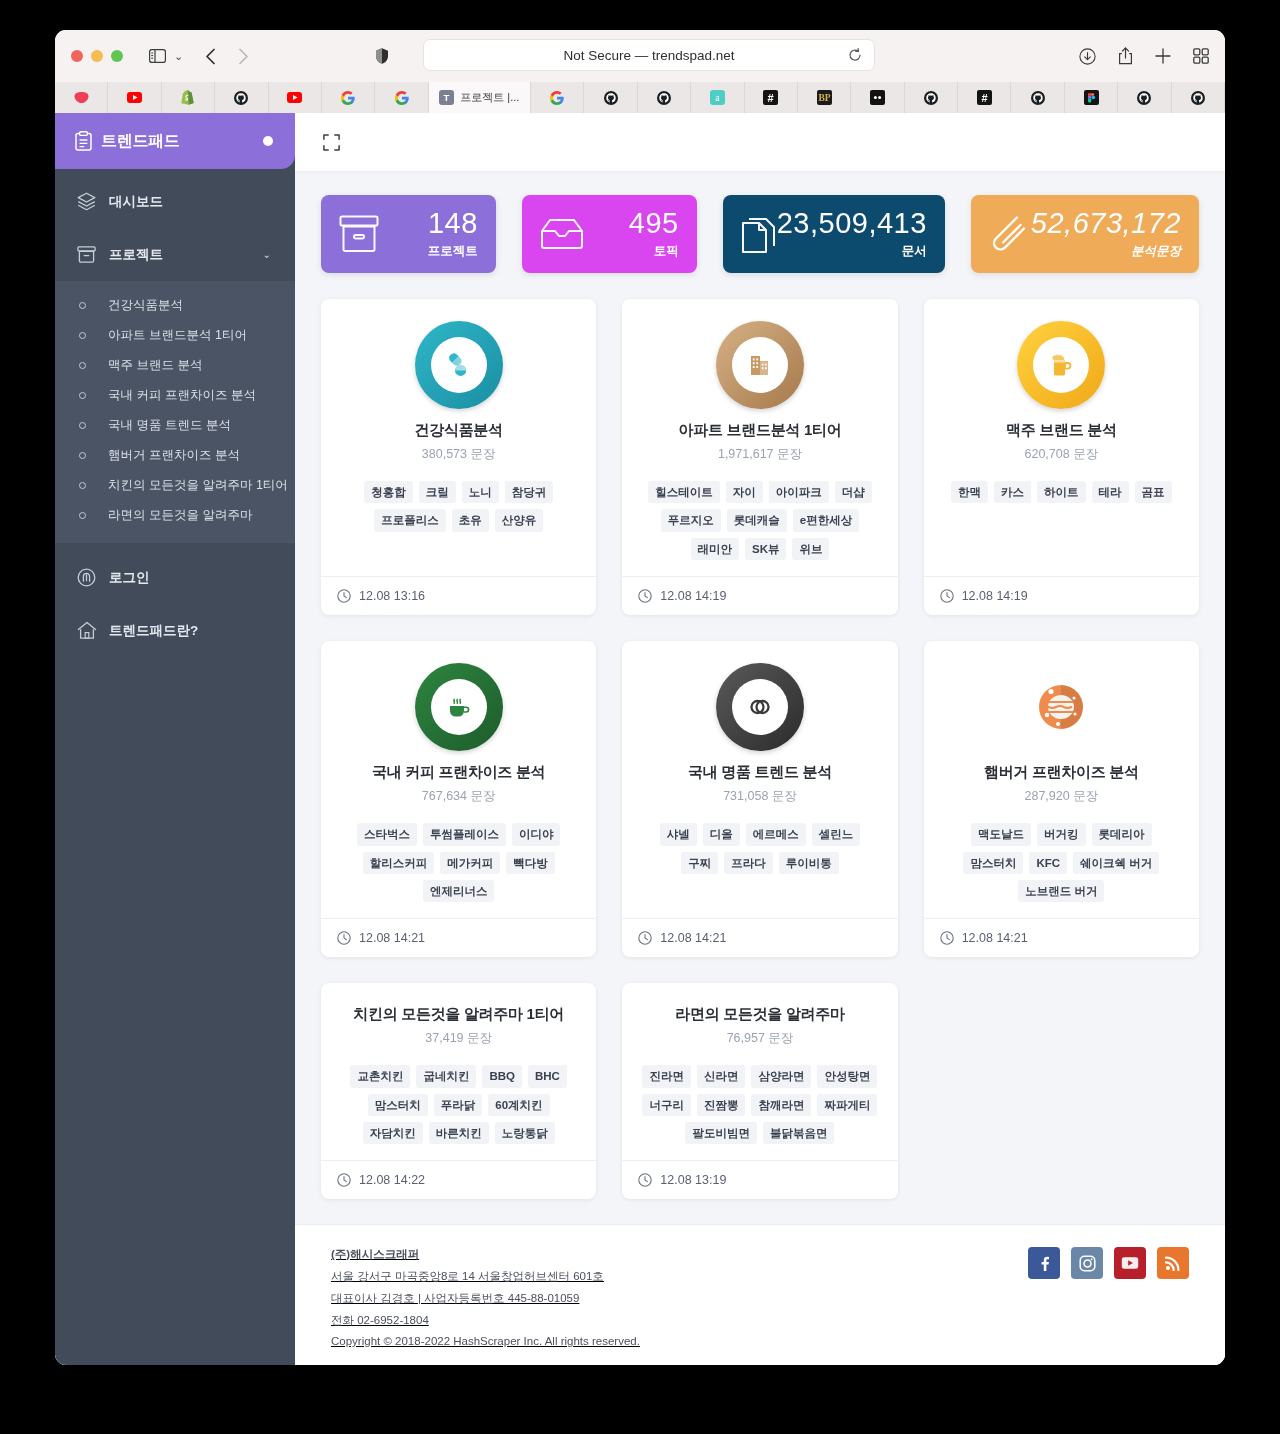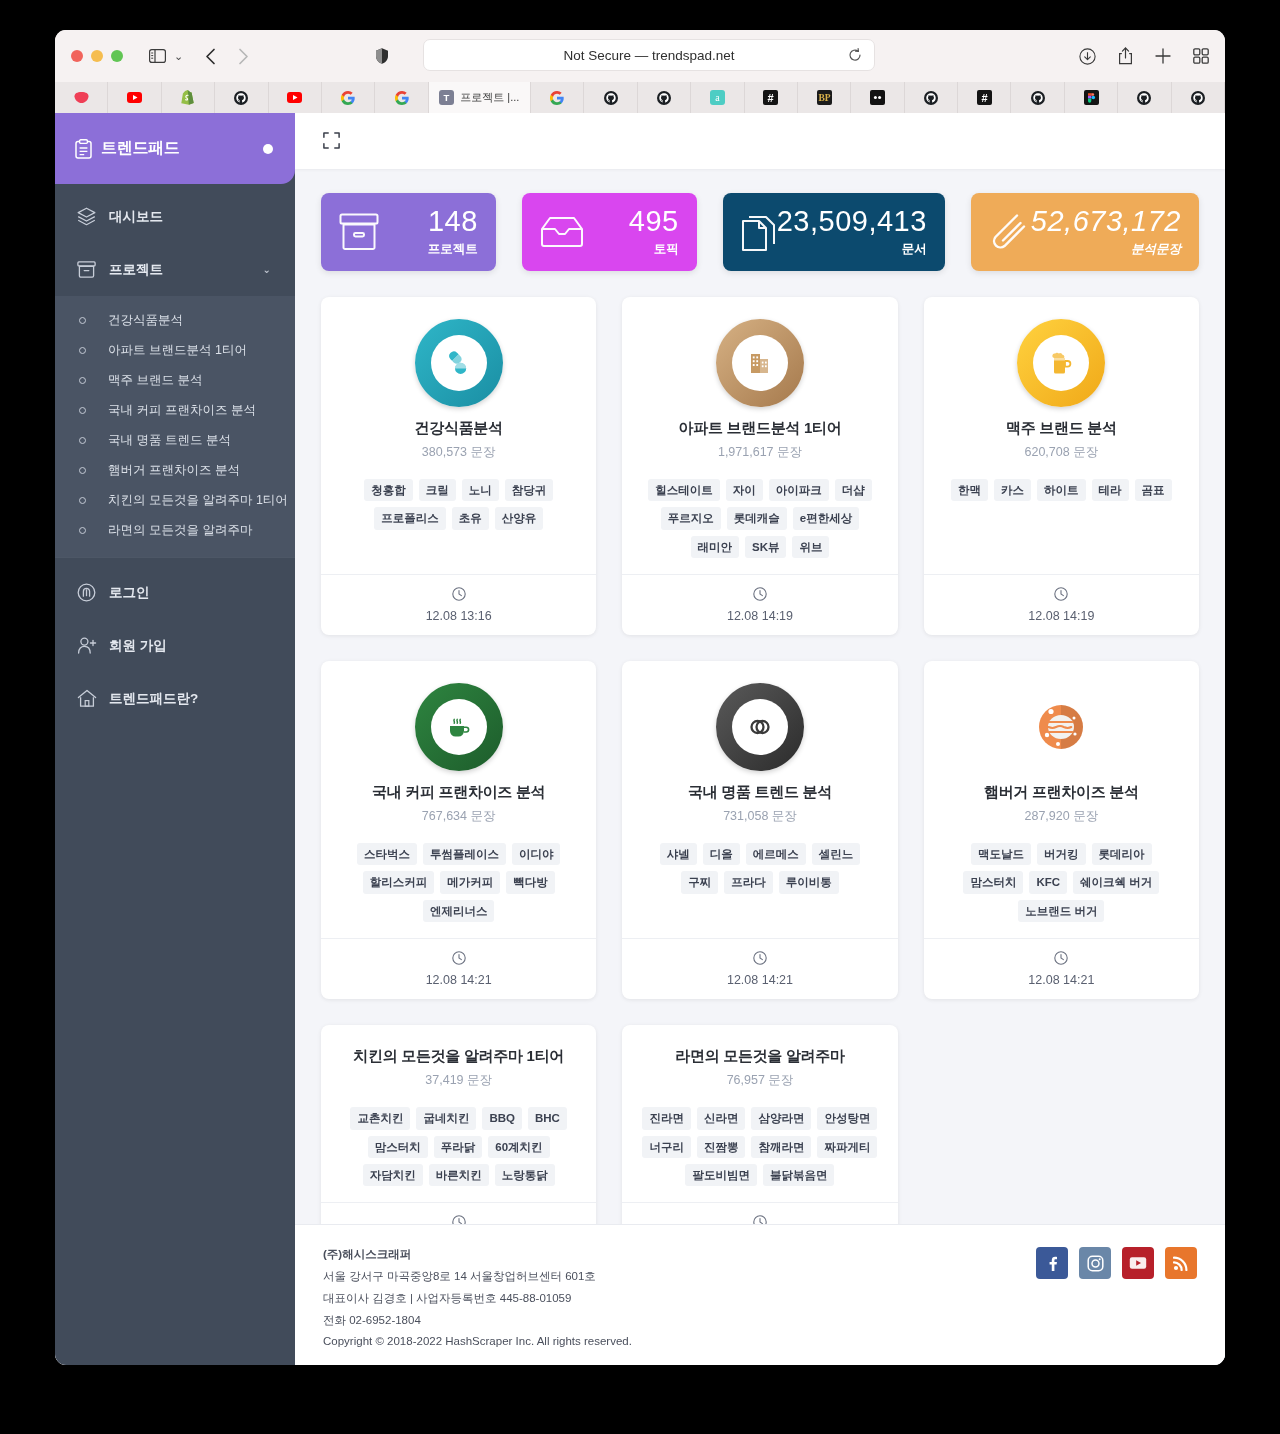--- a/index.html
+++ b/index.html
@@ -56,21 +56,21 @@
   }
   .tab.active { background: #faf8f8; }
   .tab.wide { flex: 2.1 1 0; }
   .tab-label { overflow: hidden; text-overflow: ellipsis; }
   .favicon { width: 15px; height: 15px; flex: 0 0 15px; display: flex; align-items: center; justify-content: center; font-size: 10px; border-radius: 2px; }
   
   .page { position: relative; height: calc(100% - 83px); background: #f4f5f9; overflow: hidden; display: flex; }
   
   .sidebar { width: 240px; flex: 0 0 240px; background: #414b5a; color: #dfe3ea; position: relative; }
   .brand {
-    height: 71px; background: #8c6fd8;
+    height: 56px; background: #8c6fd8;
     display: flex; align-items: center; padding: 0 20px;
     border-bottom-right-radius: 14px;
     position: relative;
   }
   .brand-title { font-size: 16px; font-weight: bold; color: #fff; margin-left: 9px; letter-spacing: -.3px; }
   .brand-dot { position: absolute; right: 22px; width: 10px; height: 10px; border-radius: 50%; background: #fff; }
   .nav-main { padding-top: 6px; }
   .nav-row {
     height: 53px; display: flex; align-items: center;
     padding: 0 0 0 22px; font-size: 13.5px; font-weight: bold; color: #e4e8ef;
@@ -120,26 +120,26 @@
   .logo-wrap { display: flex; justify-content: center; margin-bottom: 12px; }
   .logo { width: 88px; height: 88px; border-radius: 50%; display: flex; align-items: center; justify-content: center; position: relative; }
   .logo .inner { width: 56px; height: 56px; border-radius: 50%; background: #fff; display: flex; align-items: center; justify-content: center; }
   .card-title { font-size: 15px; font-weight: bold; color: #2a2e35; letter-spacing: -.3px; }
   .card-count { font-size: 12.5px; color: #9aa2b1; margin-top: 6px; }
   .tags { display: flex; flex-wrap: wrap; justify-content: center; gap: 6px; margin-top: 18px; }
   .tag { background: #f1f3f6; color: #3b4150; font-size: 11.5px; font-weight: bold; padding: 4px 7px; border-radius: 3px; line-height: 1.25; }
   .card-foot {
     border-top: 1px solid #edeff3; padding: 12px 16px;
     display: flex; align-items: center; gap: 8px;
-    font-size: 12.5px; color: #5a6070; flex-direction: column;
+    font-size: 12.5px; color: #5a6070;
   }
   
   .footer {
     background: #fff; border-top: 1px solid #e9ebf0;
-    padding: 22px 28px 18px; display: flex; align-items: flex-start;
+    padding: 22px 36px 18px; display: flex; align-items: flex-start; text-decoration: underline;
   }
   .fcol { display: flex; flex-direction: column; gap: 7px; }
   .fline { font-size: 11.5px; color: #4a4f5c; }
   .fline.b { font-weight: bold; }
   .socials { margin-left: auto; display: flex; gap: 11px; align-items: center; }
   .soc { width: 32px; height: 32px; border-radius: 4px; display: flex; align-items: center; justify-content: center; color: #fff; }
   svg { display: block; }
 </style>
 </head>
 <body>
@@ -483,31 +483,20 @@
       <div class="nav-bottom">
         <div class="nav-row">
           <span class="ic">
             <svg width="19" height="19" viewBox="0 0 19 19">
                 <circle cx="9.5" cy="9.5" r="8.3" fill="none" stroke="#c7cdd8" stroke-width="1.3"></circle>
                 <path d="M6.4 13.2 V8.4 a3.1 3.1 0 0 1 6.2 0 V13.2" fill="none" stroke="#c7cdd8" stroke-width="1.3" stroke-linecap="round"></path>
                 <line x1="9.5" y1="6.3" x2="9.5" y2="13.2" stroke="#c7cdd8" stroke-width="1.3"></line>
               </svg>
           </span>
           <span class="lbl">로그인</span>
-        </div>
-        <div class="nav-row">
-          <span class="ic">
-            <svg width="20" height="19" viewBox="0 0 20 19">
-                <circle cx="7.4" cy="5.6" r="3.5" fill="none" stroke="#c7cdd8" stroke-width="1.3"></circle>
-                <path d="M1.6 17 C1.6 12.6 4.2 10.3 7.4 10.3 C10.6 10.3 13.2 12.6 13.2 17" fill="none" stroke="#c7cdd8" stroke-width="1.3" stroke-linecap="round"></path>
-                <line x1="16" y1="4.4" x2="16" y2="9.6" stroke="#c7cdd8" stroke-width="1.3" stroke-linecap="round"></line>
-                <line x1="13.4" y1="7" x2="18.6" y2="7" stroke="#c7cdd8" stroke-width="1.3" stroke-linecap="round"></line>
-              </svg>
-          </span>
-          <span class="lbl">회원 가입</span>
         </div>
         <div class="nav-row">
           <span class="ic">
             <svg width="20" height="19" viewBox="0 0 20 19">
                 <polyline points="1.4,8.6 10,1.4 18.6,8.6" fill="none" stroke="#c7cdd8" stroke-width="1.3" stroke-linecap="round" stroke-linejoin="round"></polyline>
                 <path d="M3.6 8.2 V17.2 H16.4 V8.2" fill="none" stroke="#c7cdd8" stroke-width="1.3" stroke-linejoin="round"></path>
                 <rect x="8.2" y="11.6" width="3.6" height="5.6" fill="none" stroke="#c7cdd8" stroke-width="1.2"></rect>
               </svg>
           </span>
           <span class="lbl">트렌드패드란?</span>

